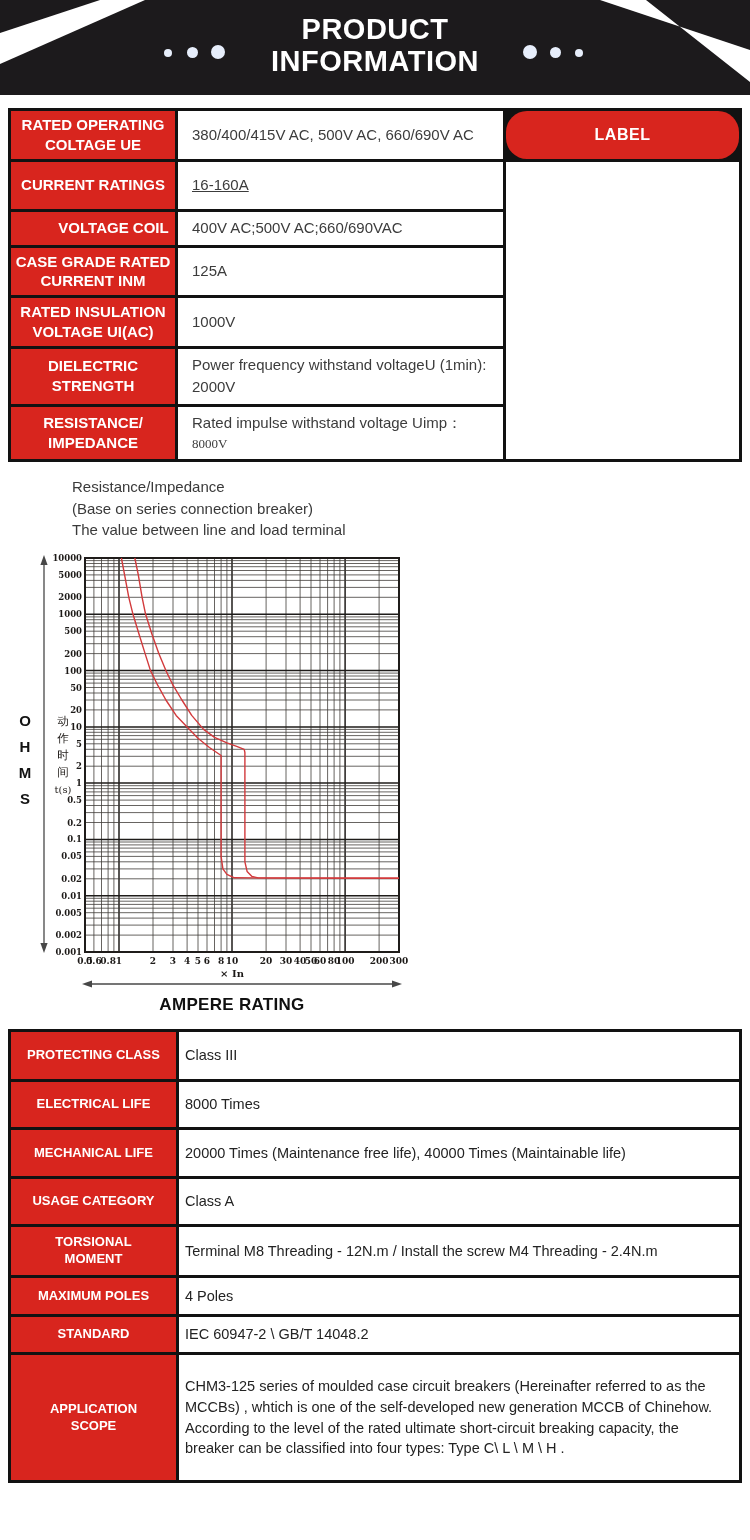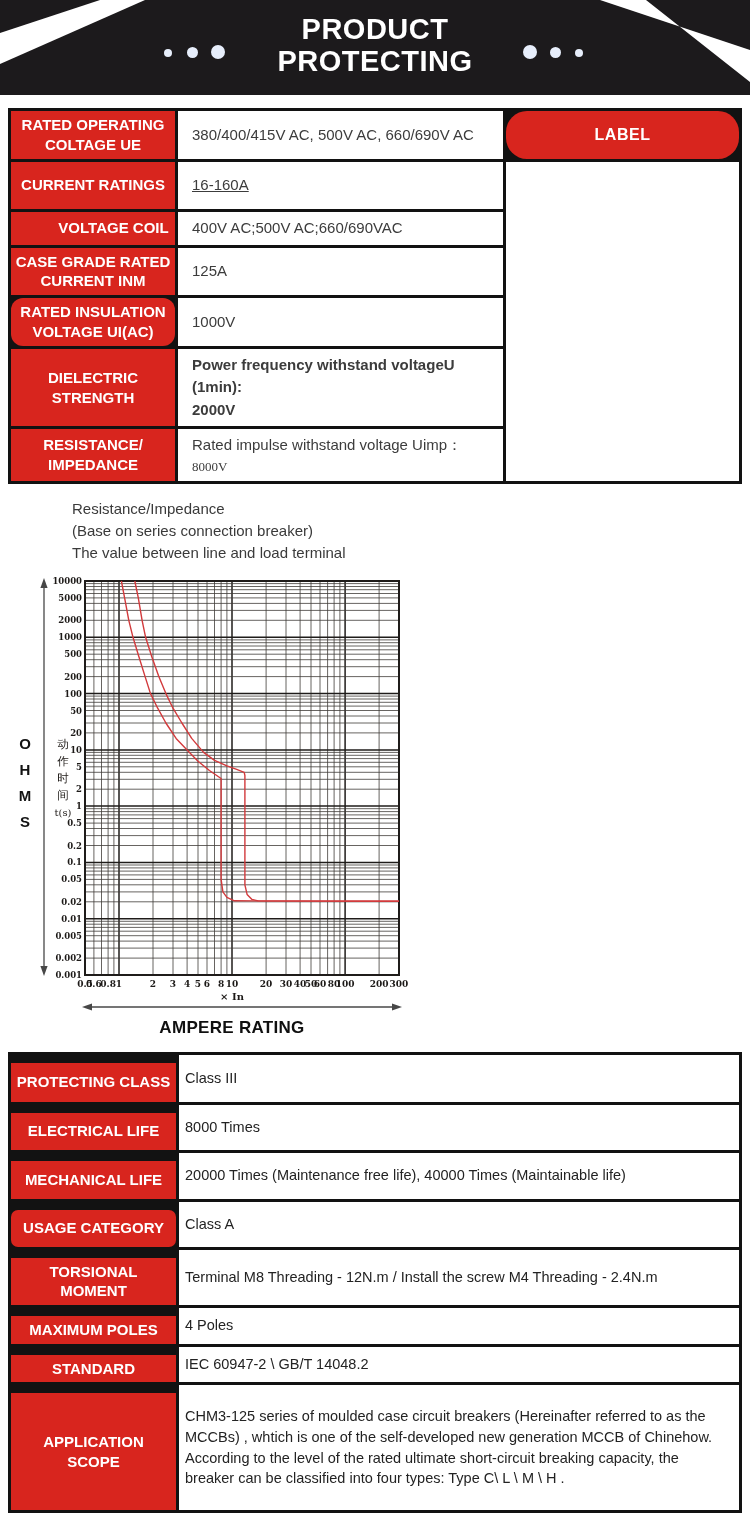--- a/index.html
+++ b/index.html
@@ -34,22 +34,22 @@
   .chart-wrap{margin:4px 0 0 6px;width:460px;}
   .chart-wrap svg{display:block;}
   .chart-caption{width:452px;text-align:center;font-weight:bold;font-size:17px;color:#101010;
     letter-spacing:.3px;margin-top:2px;}
 
   
   .props-grid{margin:14px 8px 0;display:grid;
     grid-template-columns:165px 1fr;
     grid-template-rows:minmax(47px,auto) minmax(45px,auto) minmax(46px,auto) minmax(45px,auto) minmax(48px,auto) minmax(36px,auto) minmax(35px,auto) minmax(125px,auto);
     gap:3px;background:#121212;border:3px solid #121212;}
-  .p-label{background:var(--red);color:#fff;font-weight:bold;font-size:15px;line-height:1.3;
-    display:flex;align-items:center;justify-content:center;text-align:center;padding:4px 4px;margin-top:8px;}
+  .p-label{background:var(--red);color:#fff;font-weight:bold;font-size:13px;line-height:1.3;
+    display:flex;align-items:center;justify-content:center;text-align:center;padding:4px 16px;}
   .p-value{background:#fff;color:#232323;font-size:14.5px;line-height:1.42;
     display:flex;flex-direction:column;justify-content:center;padding:5px 12px 5px 6px;}
 
   :root{--red:#d8251e;}
 </style>
 </head>
 <body>
 
 <div class="banner">
   <div class="stripe">
@@ -59,47 +59,47 @@
     </svg>
   </div>
   <div class="dot" style="left:164px;top:49px;width:8px;height:8px"></div>
   <div class="dot" style="left:187px;top:47px;width:11px;height:11px"></div>
   <div class="dot" style="left:211px;top:45px;width:14px;height:14px"></div>
   <div class="dot" style="left:523px;top:45px;width:14px;height:14px"></div>
   <div class="dot" style="left:550px;top:47px;width:11px;height:11px"></div>
   <div class="dot" style="left:575px;top:49px;width:8px;height:8px"></div>
   <div class="banner-title">
     <div>PRODUCT</div>
-    <div>PROTECTING</div>
+    <div>INFORMATION</div>
   </div>
 </div>
 
 <div class="spec-grid" id="spec-grid">
     <div class="cell-label" style="grid-area: 1 / 1;">RATED OPERATING COLTAGE UE</div>
     <div class="cell-value" style="grid-area: 1 / 2;">
       <div>380/400/415V AC, 500V AC, 660/690V AC</div>
     </div>
     <div class="cell-label" style="grid-area: 2 / 1;">CURRENT RATINGS</div>
     <div class="cell-value" style="grid-area: 2 / 2; text-decoration: underline;">
       <div>16-160A</div>
     </div>
     <div class="cell-label" style="grid-area: 3 / 1; padding-left: 44px;">VOLTAGE COIL</div>
     <div class="cell-value" style="grid-area: 3 / 2;">
       <div>400V AC;500V AC;660/690VAC</div>
     </div>
     <div class="cell-label" style="grid-area: 4 / 1;">CASE GRADE RATED CURRENT INM</div>
     <div class="cell-value" style="grid-area: 4 / 2;">
       <div>125A</div>
     </div>
-    <div class="cell-label" style="grid-area: 5 / 1; border-radius: 12px;">RATED INSULATION VOLTAGE UI(AC)</div>
+    <div class="cell-label" style="grid-area: 5 / 1;">RATED INSULATION VOLTAGE UI(AC)</div>
     <div class="cell-value" style="grid-area: 5 / 2;">
       <div>1000V</div>
     </div>
     <div class="cell-label" style="grid-area: 6 / 1;">DIELECTRIC STRENGTH</div>
-    <div class="cell-value" style="grid-area: 6 / 2; font-weight: bold;">
+    <div class="cell-value" style="grid-area: 6 / 2;">
       <div>Power frequency withstand voltageU (1min):</div>
       <div>2000V</div>
     </div>
     <div class="cell-label" style="grid-area: 7 / 1;">RESISTANCE/
 IMPEDANCE</div>
     <div class="cell-value" style="grid-area: 7 / 2;">
       <div>Rated impulse withstand voltage Uimp：</div>
       <div class="serif">8000V</div>
     </div>
     <div class="label-head" style="grid-area: 1 / 3; border-radius: 21px;">LABEL</div>
@@ -269,21 +269,21 @@
   <div class="chart-caption">AMPERE RATING</div>
 </div>
 
 <div class="props-grid" id="props-grid">
     <div class="p-label" style="grid-row: 1;">PROTECTING CLASS</div>
     <div class="p-value" style="grid-row: 1;">Class III</div>
     <div class="p-label" style="grid-row: 2; text-align: right;">ELECTRICAL LIFE</div>
     <div class="p-value" style="grid-row: 2;">8000 Times</div>
     <div class="p-label" style="grid-row: 3;">MECHANICAL LIFE</div>
     <div class="p-value" style="grid-row: 3;">20000 Times (Maintenance free life), 40000 Times (Maintainable life)</div>
-    <div class="p-label" style="grid-row: 4; border-radius: 7px;">USAGE CATEGORY</div>
+    <div class="p-label" style="grid-row: 4;">USAGE CATEGORY</div>
     <div class="p-value" style="grid-row: 4;">Class A</div>
     <div class="p-label" style="grid-row: 5;">TORSIONAL MOMENT</div>
     <div class="p-value" style="grid-row: 5;">Terminal M8 Threading - 12N.m / Install the screw M4 Threading - 2.4N.m</div>
     <div class="p-label" style="grid-row: 6;">MAXIMUM POLES</div>
     <div class="p-value" style="grid-row: 6;">4 Poles</div>
     <div class="p-label" style="grid-row: 7;">STANDARD</div>
     <div class="p-value" style="grid-row: 7;">IEC 60947-2 \ GB/T 14048.2</div>
     <div class="p-label" style="grid-row: 8;">APPLICATION SCOPE</div>
     <div class="p-value" style="grid-row: 8;">CHM3-125 series of moulded case circuit breakers (Hereinafter referred to as the MCCBs) , whtich is one of the self-developed new generation MCCB of Chinehow. According to the level of the rated ultimate short-circuit breaking capacity, the breaker can be classified into four types: Type C\ L \ M \ H .</div>
   </div>

